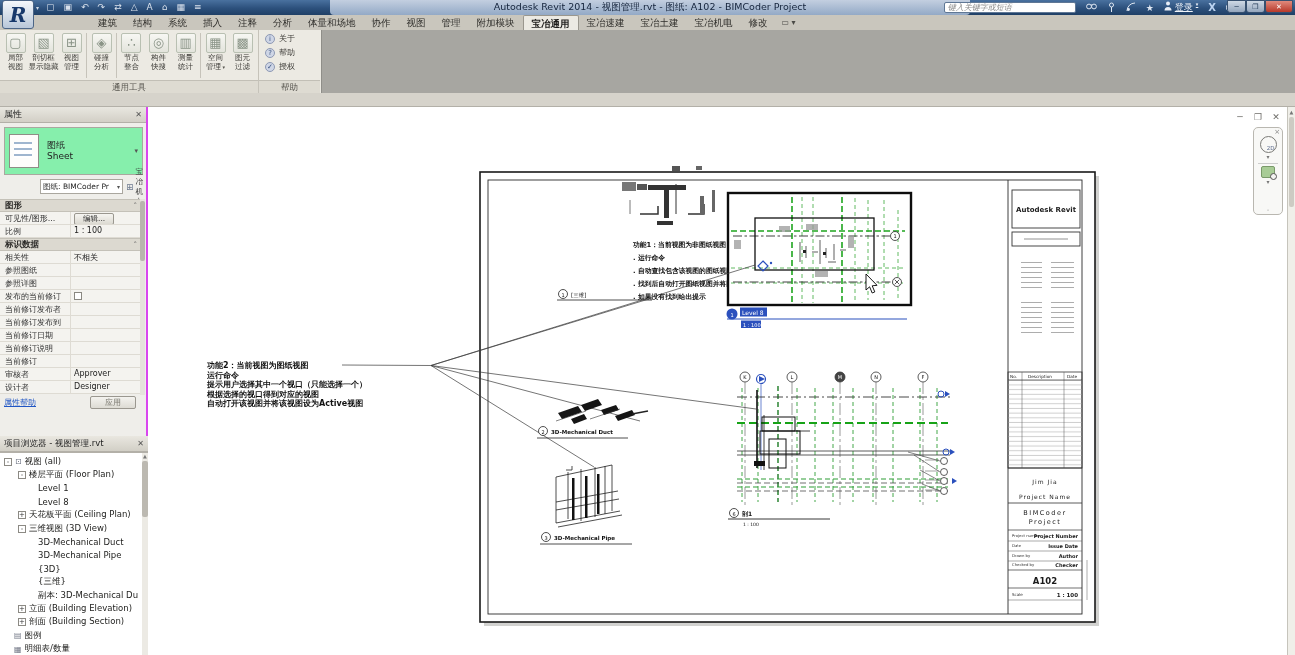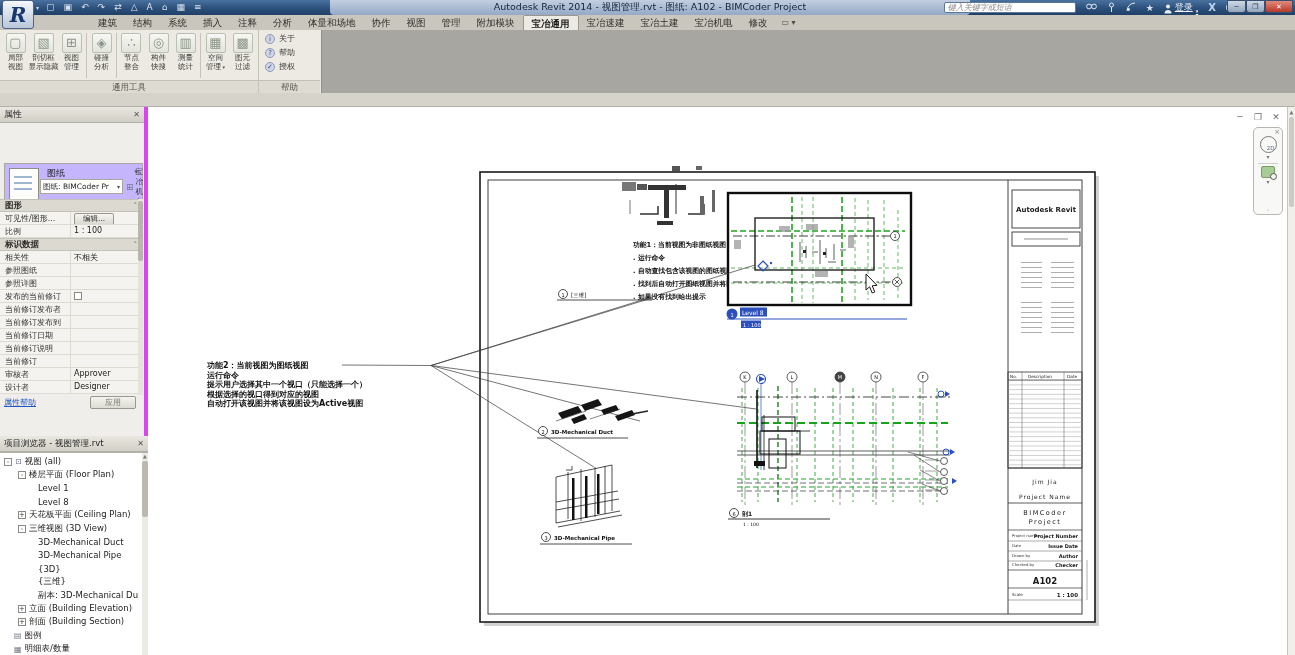--- a/index.html
+++ b/index.html
@@ -20,21 +20,21 @@
   .logo-r { font-family:"DejaVu Serif","Liberation Serif",serif; font-weight:bold; font-style:italic;
     font-size:20px; color:#17386b; }
   .logo-dd { position:absolute; left:36px; top:4px; color:#cfd9e6; font-size:6px; }
   .qat { position:absolute; left:46px; top:1px; height:13px; display:flex; align-items:center; gap:9px; }
   .qat span { color:#d9e1ec; font-size:9px; line-height:13px; }
   .tb-right { position:absolute; right:58px; top:1px; height:13px; display:flex; align-items:center; gap:10px; }
   .searchbox { width:132px; height:11px; background:#fff; border:1px solid #5f7795; border-radius:2px;
     font-size:8px; font-style:italic; color:#6c6c6c; padding:0 3px; }
   .searchbox::placeholder { color:#8a8a8a; font-style:italic; }
   .tb-ic { color:#dfe7f2; font-size:9px; }
-  .signin { color:#f0f4fa; font-size:9px; display:flex; align-items:flex-end; gap:3px;text-decoration:underline; }
+  .signin { color:#f0f4fa; font-size:9px; display:flex; align-items:flex-start; gap:3px;text-decoration:underline; }
   .xchg { color:#bcd4f2; font-weight:bold; font-size:10px; }
   .helpq { width:11px; height:11px; border:1px solid #dfe7f2; border-radius:50%; color:#dfe7f2;
     font-size:8px; text-align:center; line-height:10px; }
   .winbtns { position:absolute; right:2px; top:0; display:flex; }
   .winbtn { width:19px; height:13px; border:1px solid #37506f; border-radius:0 0 3px 3px;
     background:linear-gradient(180deg,#cfd9e5,#94a6bd); color:#223a57; font-size:7px;
     text-align:center; line-height:12px; }
   .winbtn.close { background:linear-gradient(180deg,#e08a7d,#b8392a); color:#fff; width:28px; }
 
   
@@ -62,26 +62,26 @@
   .helpitems { display:flex; flex-direction:column; justify-content:flex-start; padding:3px 6px; gap:3px; }
   .hitem { display:flex; align-items:center; gap:4px; font-size:8px; color:#3c3b37; white-space:nowrap; }
   .hicon { width:10px; height:10px; border-radius:50%; background:#cfd6e6; border:1px solid #8e99b4;
     color:#37507e; font-size:7px; text-align:center; line-height:9px; }
 
   .optionbar { position:absolute; left:0; top:93px; width:1295px; height:14px; background:#d6d3cb;
     border-bottom:1px solid #b3b0a8; }
 
   
   .leftcol { position:absolute; left:0; top:107px; width:148px; height:548px; background:#efeeea;
-    border-right:4px solid #d946ef; }
+    border-right:2px solid #d946ef; }
   .palhead { height:16px; background:linear-gradient(180deg,#e9e7e0,#d2cfc6); border-bottom:1px solid #b3b0a8;
     font-size:9px; color:#222; display:flex; align-items:center; padding:0 4px; }
   .palhead .hx { margin-left:auto; color:#555; font-size:8px; }
-  .typebox { position:absolute; left:4px; top:20px; width:139px; height:48px; background:#c4b5fd;
-    border:1px solid #aaa79f; display:flex; align-items:flex-start; gap:8px; padding:4px;margin-top:36px; }
+  .typebox { position:absolute; left:4px; top:20px; width:139px; height:48px; background:#86efac;
+    border:1px solid #aaa79f; display:flex; align-items:center; gap:8px; padding:4px; }
   .sheeticon { width:30px; height:34px; background:#fdfdfb; border:1px solid #8f8d86; position:relative; }
   .sheeticon::after { content:""; position:absolute; left:4px; top:7px; width:18px; height:16px;
     background:repeating-linear-gradient(180deg,#9fb6cf 0 2px,#fff 2px 6px); }
   .typetext { font-size:9px; color:#222; line-height:11px; }
   .typedd { margin-left:auto; font-size:7px; color:#555; }
   .selrow { position:absolute; left:4px; top:72px; width:139px; height:16px; display:flex; gap:3px;padding-left:36px; }
   .selbox { width:92px; height:15px; background:#fff; border:1px solid #aaa79f; font-size:7.5px; color:#222;
     display:flex; align-items:center; padding:0 2px; }
   .selbox .dd { margin-left:auto; font-size:6px; color:#555; }
   .edittype { flex:1; display:flex; align-items:center; gap:2px; font-size:7.5px; color:#333; }

